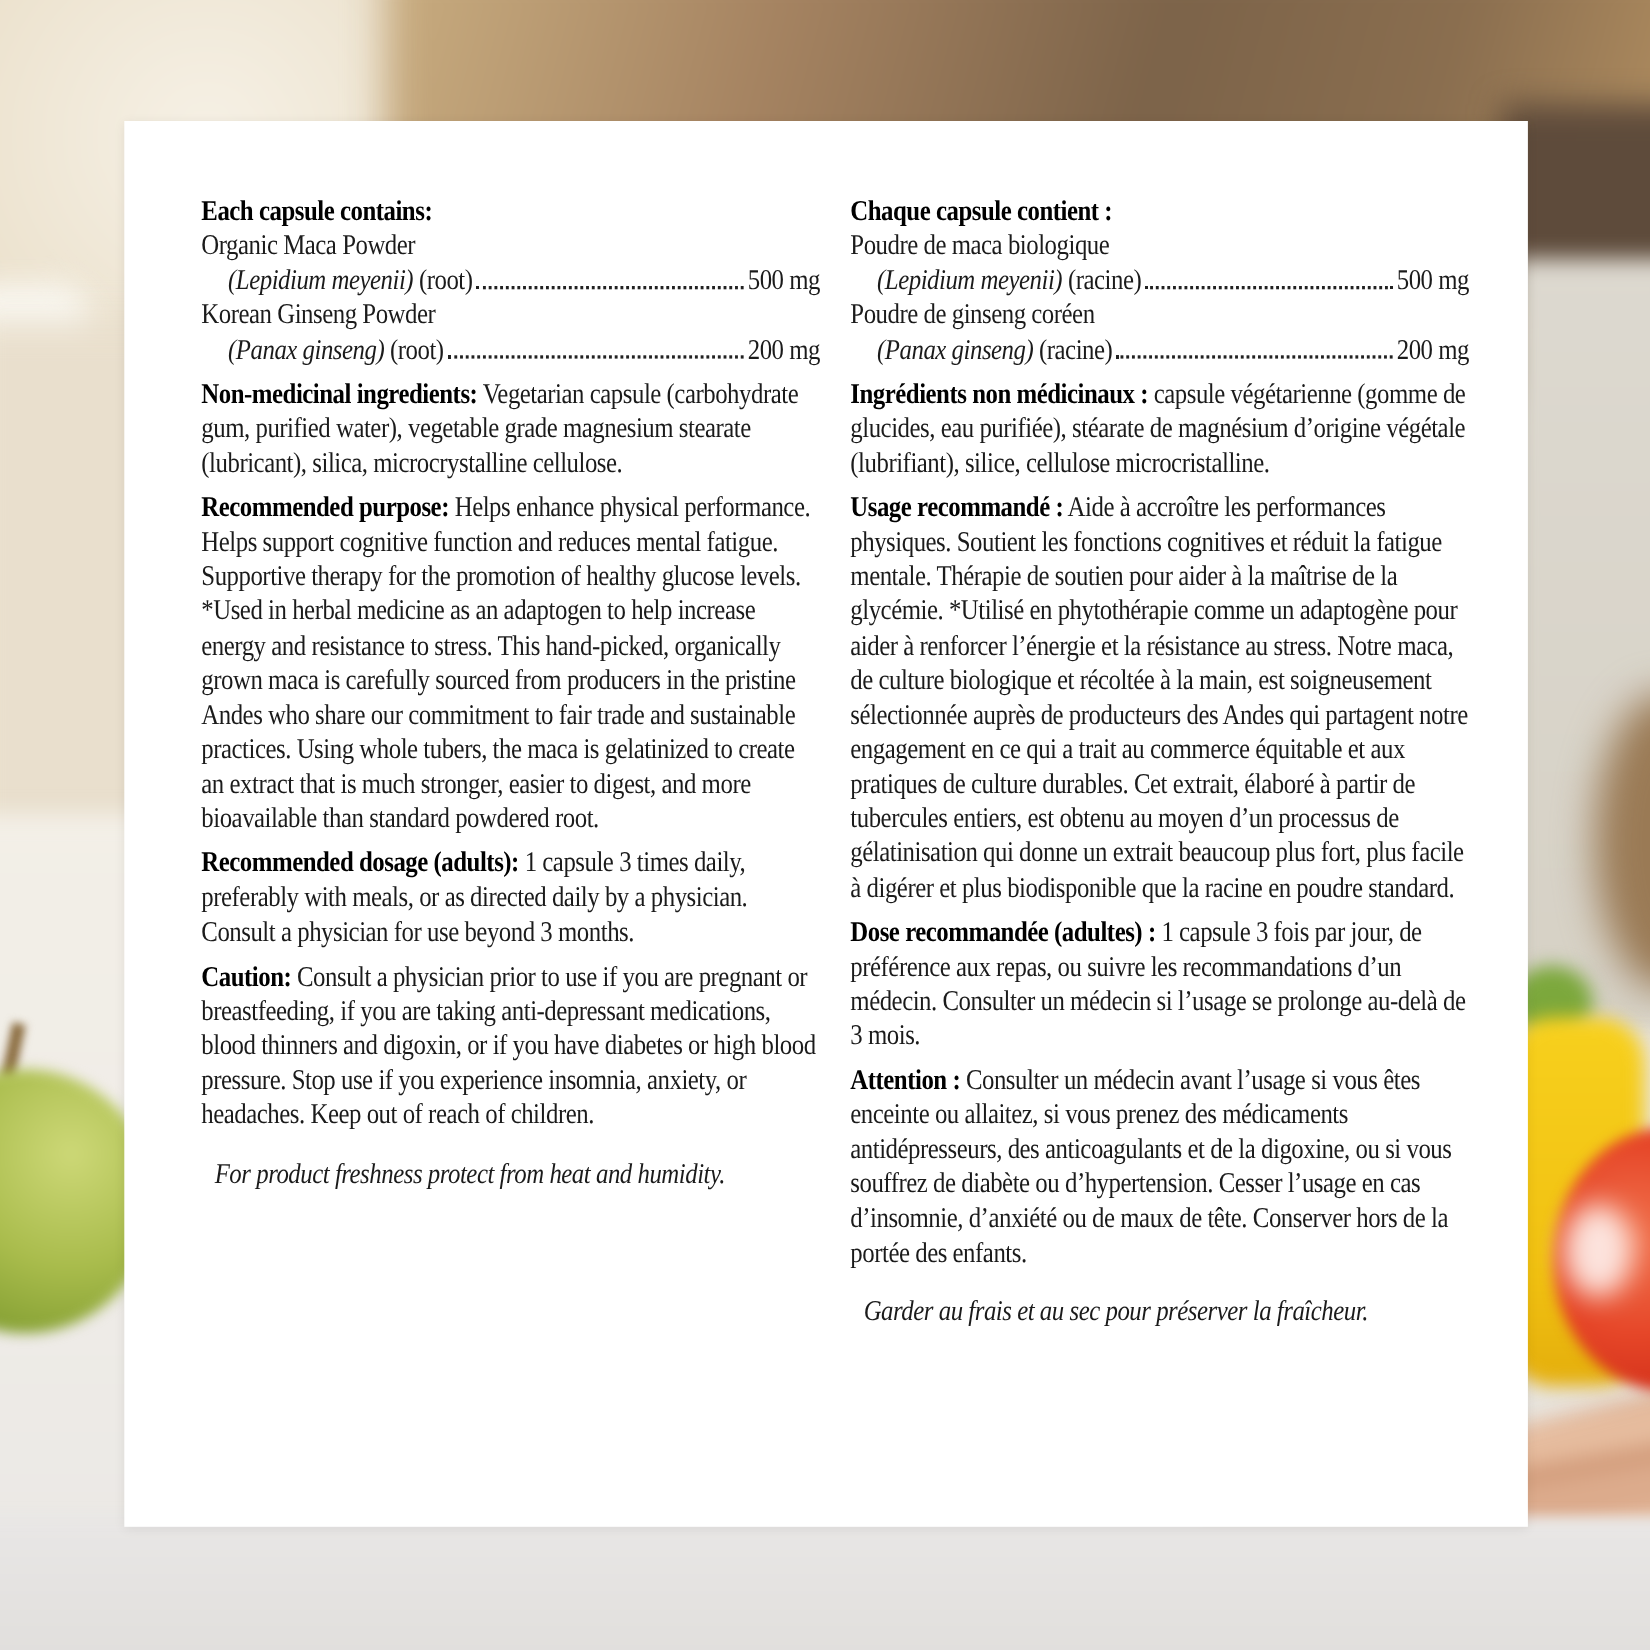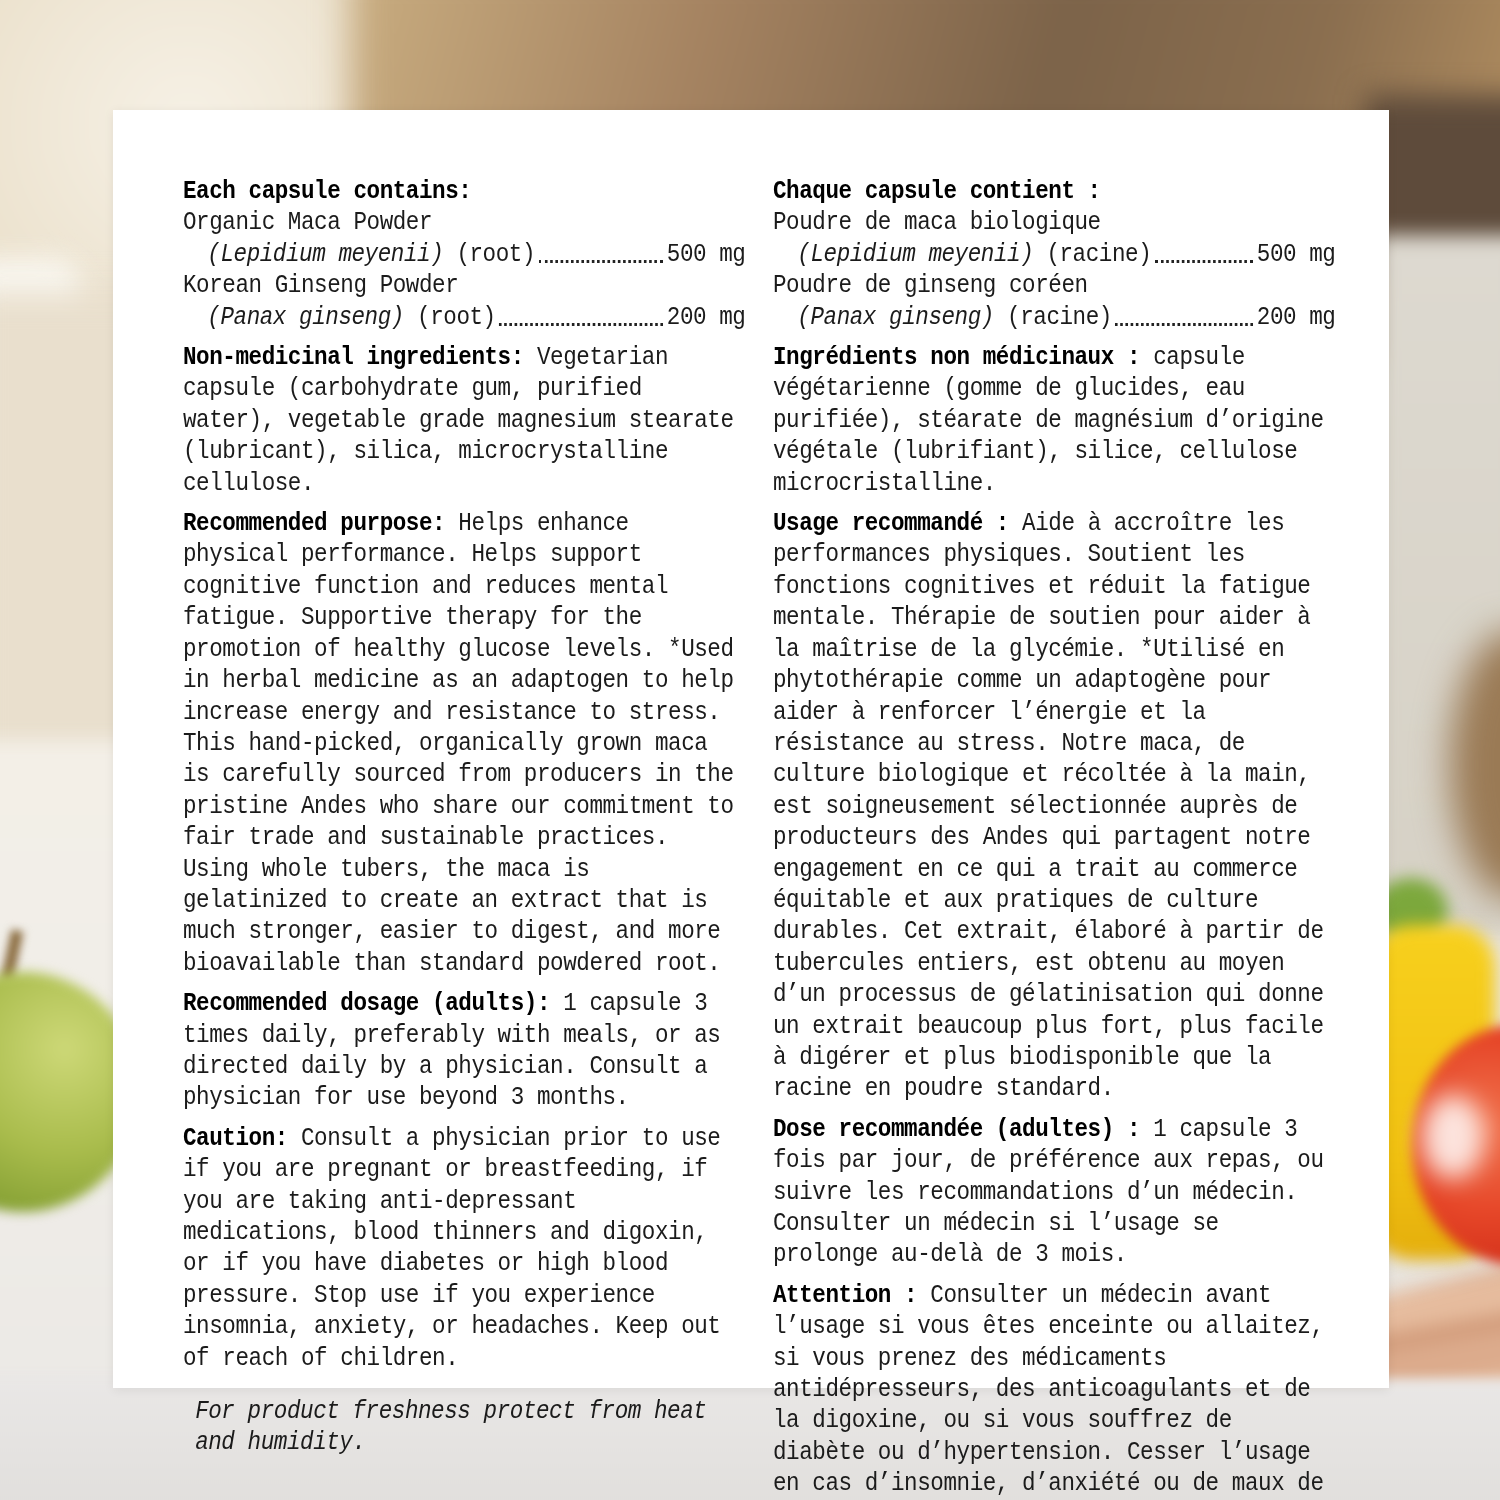--- a/index.html
+++ b/index.html
@@ -1,17 +1,17 @@
 <!DOCTYPE html>
 <html><head>
 <meta charset="utf-8">
 <style>
   html,body{margin:0;padding:0;background:#e6ddcb;}
   .stage{position:relative;width:1500px;height:1500px;overflow:hidden;
-         font-family:Liberation Mono, monospace;}
+         font-family:Liberation Serif, serif;}
 
   
   .bg{position:absolute;inset:0;background:linear-gradient(180deg,#ddd0b8 0%,#e7ddcb 30%,#ece7dd 70%,#e4e1dd 100%);}
   .bg > div{position:absolute;}
   .bg-top-left{left:-60px;top:-60px;width:620px;height:460px;
     background:radial-gradient(circle at 40% 40%,#f6f1e6 0%,#eadfc9 60%,#e2d4ba 100%);filter:blur(22px);}
   .bg-canister1{left:-40px;top:260px;width:120px;height:270px;border-radius:24px;background:#fbfaf5;filter:blur(14px);}
   .bg-canister2{left:115px;top:355px;width:130px;height:180px;border-radius:18px;background:#f5f2e9;filter:blur(14px);}
   .bg-wood-band{left:350px;top:-40px;width:1220px;height:400px;
     background:linear-gradient(105deg,#c9ad80 0%,#a58361 28%,#7c6349 55%,#8a6e4f 75%,#c09a67 100%);filter:blur(18px);}

